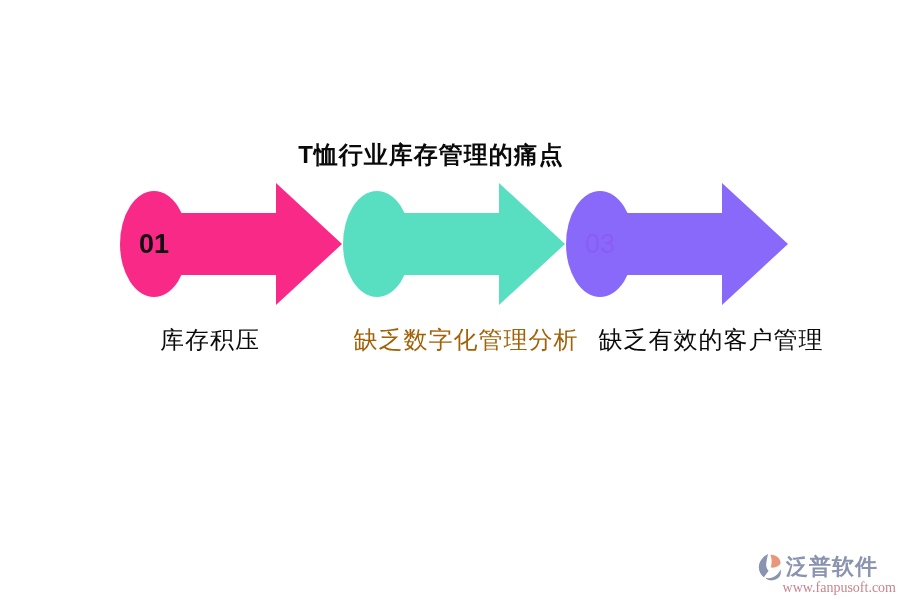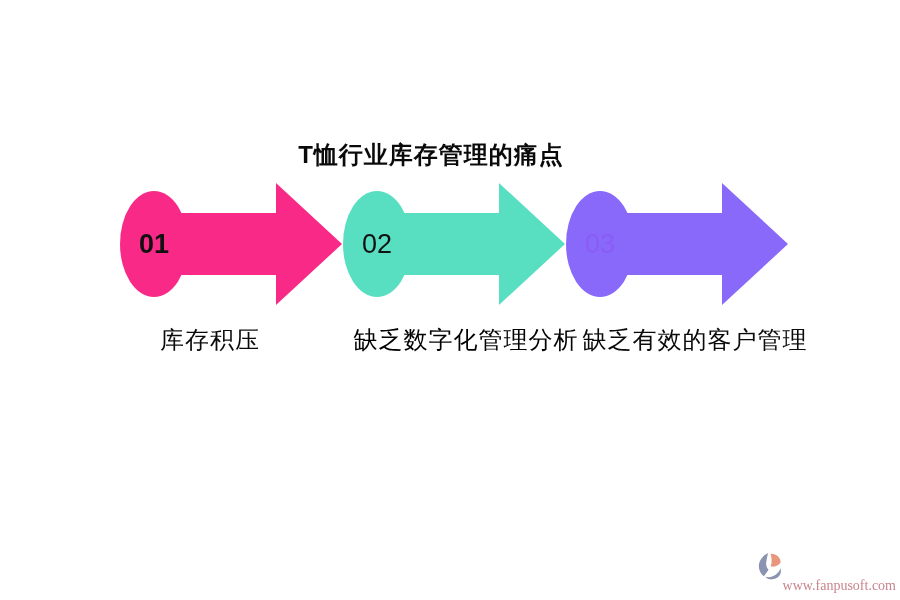--- a/index.html
+++ b/index.html
@@ -58,21 +58,21 @@
     height: 26px;
     line-height: 26px;
     text-align: center;
     font-size: 24px;
     font-weight: 500;
     color: #0a0a0a;
     letter-spacing: 1px;
   }
   #label-1 { left: 110px; width: 200px; }
   #label-2 { left: 346px; width: 240px; }
-  #label-3 { left: 570px; width: 250px; }
+  #label-3 { left: 586px; width: 250px; }
   .brand {
     position: absolute;
     left: 756px;
     top: 552px;
     width: 140px;
     height: 44px;
   }
   .brand-row {
     display: flex;
     align-items: center;
@@ -112,40 +112,40 @@
     </svg>
     <div class="step-num" style="color: rgb(17, 17, 17); font-weight: bold;">01</div>
   </div>
 
   <div class="step" id="step-2">
     <svg viewBox="0 0 222 122" aria-hidden="true">
       <rect x="34" y="30" width="122" height="62" fill="#58DFC1"></rect>
       <polygon points="156,0 222,61 156,122" fill="#58DFC1"></polygon>
       <ellipse cx="34" cy="61" rx="34" ry="53" fill="#58DFC1"></ellipse>
     </svg>
-    <div class="step-num" style="color: rgb(17, 17, 17);">02</div>
   </div>
 
   <div class="step" id="step-3">
     <svg viewBox="0 0 222 122" aria-hidden="true">
       <rect x="34" y="30" width="122" height="62" fill="#8969F9"></rect>
       <polygon points="156,0 222,61 156,122" fill="#8969F9"></polygon>
       <ellipse cx="34" cy="61" rx="34" ry="53" fill="#8969F9"></ellipse>
     </svg>
     <div class="step-num" style="color: #8b5cf6;">03</div>
   </div>
 
   <div class="pain-label" id="label-1" style="color: rgb(10, 10, 10);">库存积压</div>
-  <div class="pain-label" id="label-2" style="color: #000000;">缺乏数字化管理分析</div>
+  <div class="pain-label" id="label-2" style="color: #a16207;">缺乏数字化管理分析</div>
   <div class="pain-label" id="label-3" style="color: rgb(10, 10, 10);">缺乏有效的客户管理</div>
 
   <div class="brand">
     <div class="brand-row">
       <svg class="brand-icon" viewBox="0 0 30 30" aria-hidden="true">
         <path d="M13 1 C7 4 3 9 3 15 C3 19.5 5 23.5 8.5 26 L13.5 19 C11.5 17 10.5 14 11 11 C11.5 7.5 12 4 13 1 Z" fill="#8A93AF"></path>
         <path d="M15.5 2 C21.5 1.5 26 5.5 26.5 11 C24 15 19.5 16.5 15.8 15.3 C17.3 11 17 6.3 15.5 2 Z" fill="#E8967C"></path>
         <path d="M10 26.5 C16.5 28.5 23.5 24.5 26.3 17.5 C28.3 25 22.5 30 15 29.3 C13 29.1 11.3 28 10 26.5 Z" fill="#8A93AF"></path>
       </svg>
+      <span class="brand-name" style="color: rgb(138, 147, 175);">泛普软件</span>
     </div>
     <div class="brand-url" style="color: rgb(200, 133, 141);">www.fanpusoft.com</div>
   </div>
 
 </div>
 
 </body></html>

